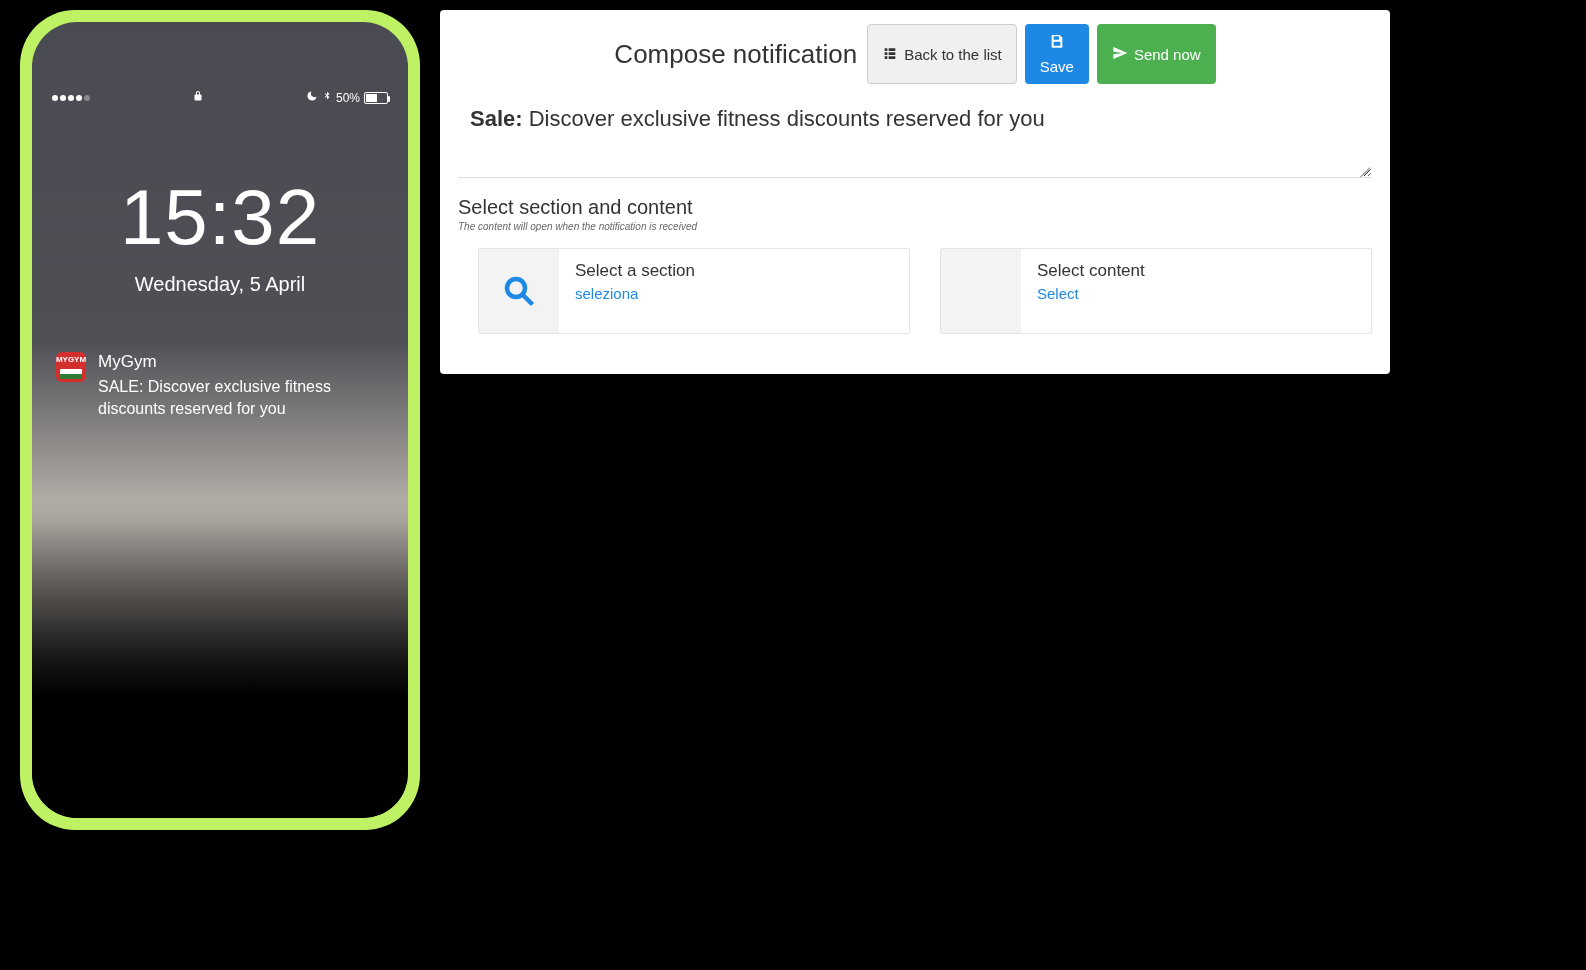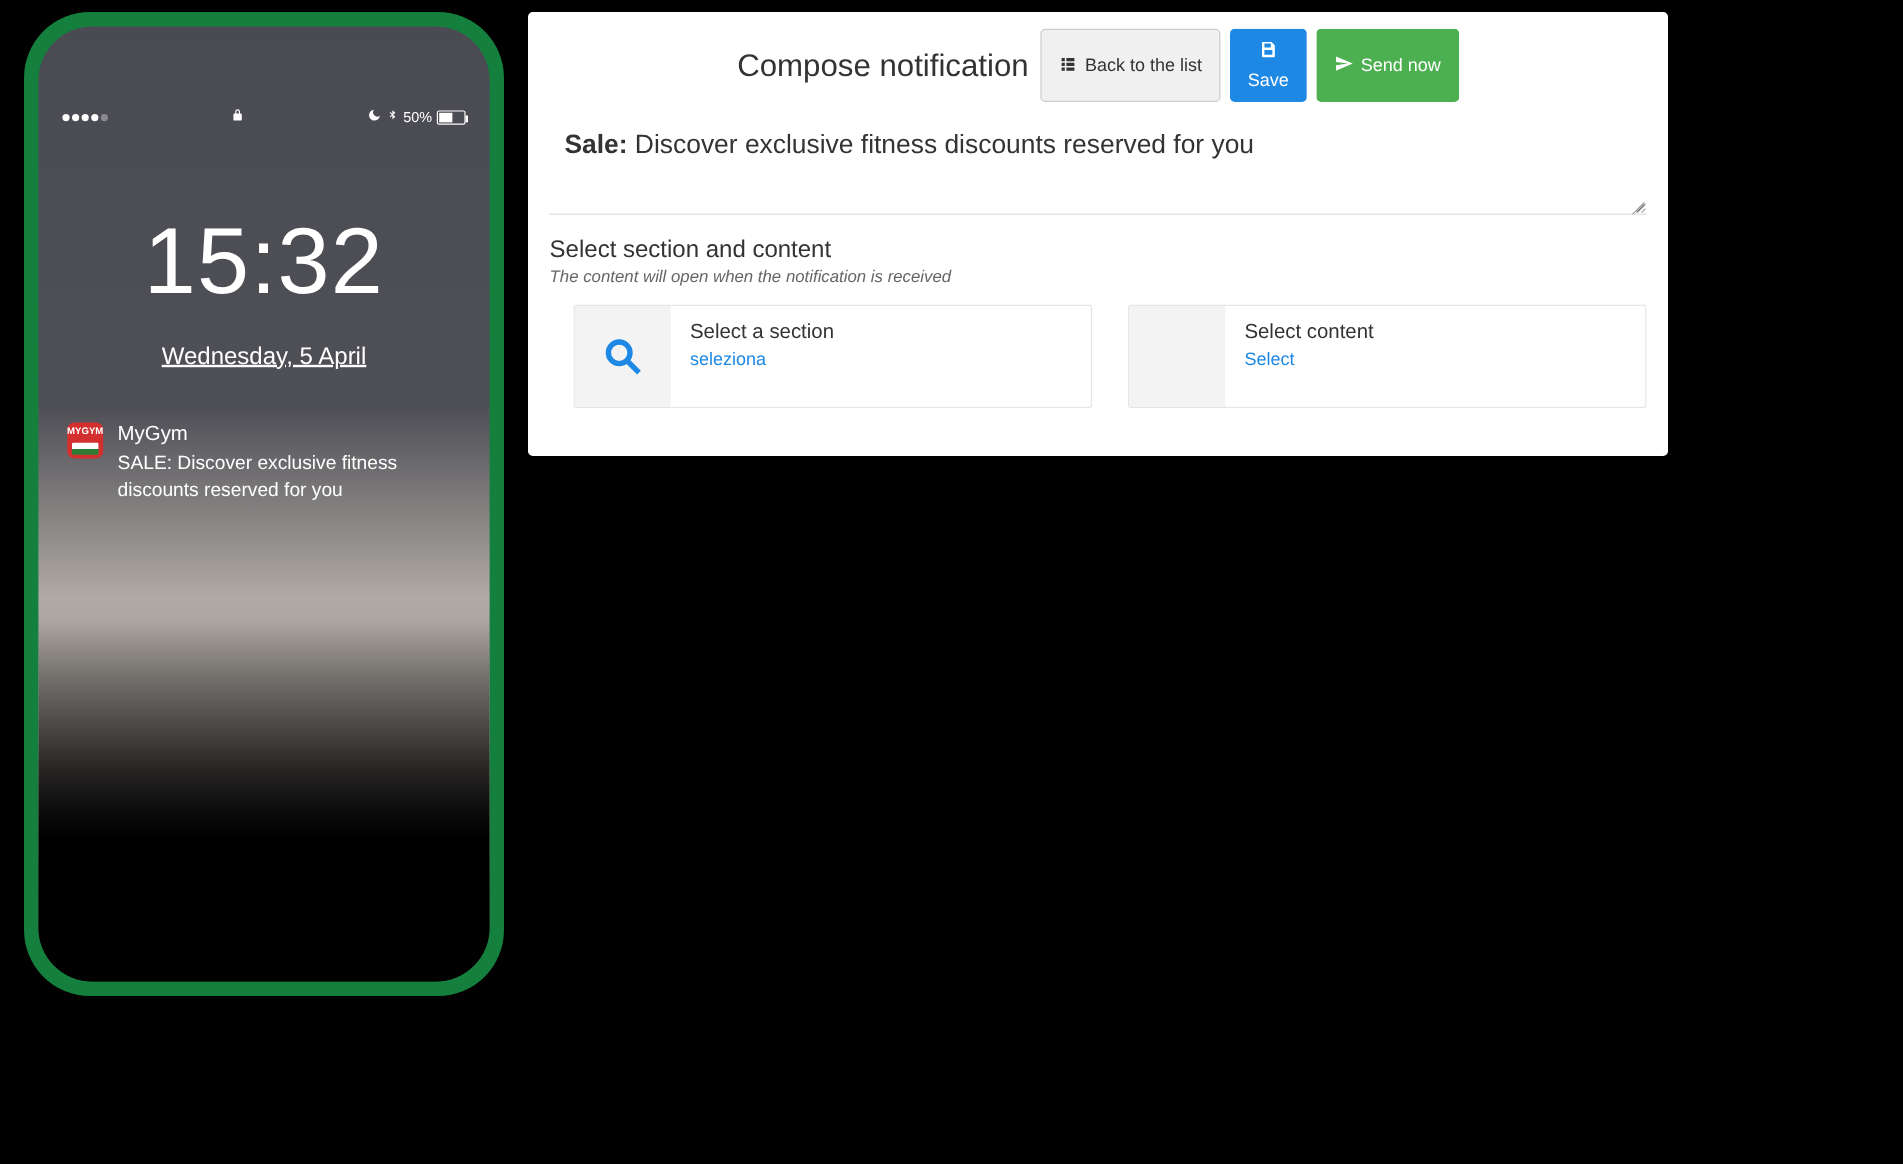--- a/index.html
+++ b/index.html
@@ -12,21 +12,21 @@
     overflow: hidden;
   }
 
   
   .phone {
     position: absolute;
     left: 20px;
     top: 10px;
     width: 400px;
     height: 820px;
-    background: #15803d;
+    background: #bef264;
     border-radius: 55px;
     box-shadow: 0 20px 60px rgba(0,0,0,.5);
     padding: 12px;
   }
   .phone-inner {
     width: 100%;
     height: 100%;
     background: linear-gradient(#4a4a52 0%, #4f4f56 40%, #b1aba5 60%, #8b8682 75%, #000 100%);
     border-radius: 45px;
     position: relative;
@@ -74,21 +74,21 @@
   .battery-icon::after { content:""; position:absolute; right:-3px; top:3px; width:2px; height:6px; background:#fff; border-radius:1px; }
   .battery-icon i { position:absolute; left:1px; top:1px; height:8px; width:50%; background:#fff; display:block; }
 
   .lock-clock {
     position: absolute;
     top: 150px;
     left: 0; right: 0;
     text-align: center;
   }
   .lock-clock .time { font-size: 78px; font-weight: 200; letter-spacing: 1px; }
-  .lock-clock .date { font-size: 20px; font-weight: 400; margin-top: 23px; text-decoration: underline; }
+  .lock-clock .date { font-size: 20px; font-weight: 400; margin-top: 10px; }
 
   .notif {
     position: absolute;
     top: 330px;
     left: 24px;
     right: 24px;
     display: flex;
     gap: 12px;
     justify-content: center;
   }
@@ -180,21 +180,21 @@
     right: 2px; bottom: 2px;
     width: 12px; height: 12px;
   }
   .msg-resize::before, .msg-resize::after {
     content:""; position:absolute; background:#999; height:1px; transform: rotate(-45deg);
   }
   .msg-resize::before { width: 14px; bottom: 2px; right: -2px;}
   .msg-resize::after { width: 8px; bottom: 2px; right: -1px;}
 
   .section-title { font-size: 20px; margin-top: 18px; color: #333; }
-  .section-help { font-size: 14px; font-style: italic; color: #666; margin-top: 2px; }
+  .section-help { font-size: 10px; font-style: italic; color: #666; margin-top: 2px; }
 
   .pickers {
     display: flex;
     gap: 30px;
     margin-top: 16px;
     padding-left: 20px;
   }
   .picker {
     flex: 1;
     border: 1px solid #e5e5e5;

